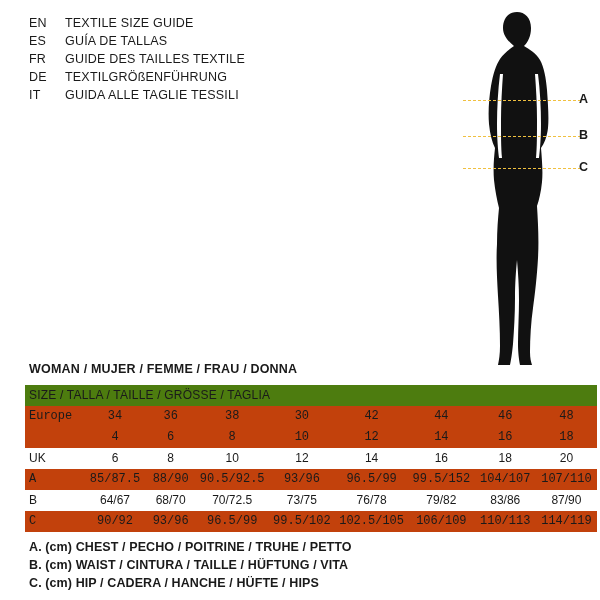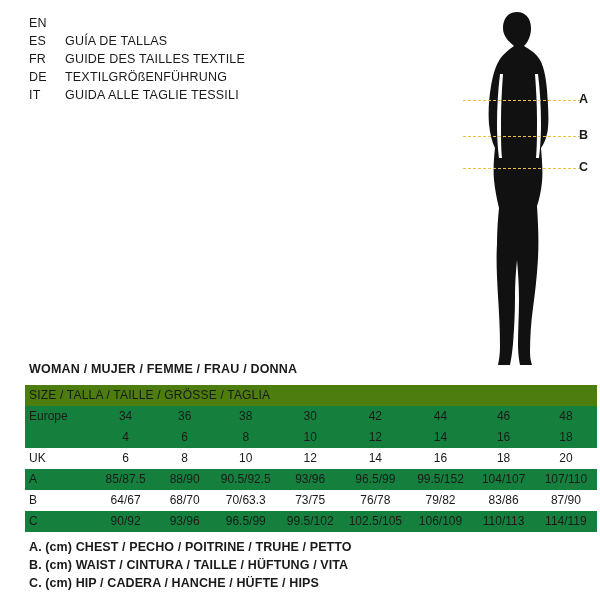--- a/index.html
+++ b/index.html
@@ -91,21 +91,21 @@
     padding: 2px 4px;
     height: 17px;
     line-height: 15px;
   }
   .row-head td {
     background: #4d7c0f;
     font-weight: normal;
     font-size: 12px;
     letter-spacing: 0.2px;
   }
-  .row-shade td { background: #15803d; }
+  .row-shade td { background: #c2410c; font-family: Liberation Mono, monospace; }
   .row-light td { background: #ffffff; }
   .col-label {
     text-align: left;
     width: 78px;
     padding-left: 6px;
   }
   .cell { text-align: center; width: 62px; }
 
   
   .legend {
@@ -122,20 +122,21 @@
   }
 </style>
 </head>
 <body>
 
 <div class="page">
 
   <div class="lang-block">
     <div class="lang-row">
       <span class="lang-code">EN</span>
+      <span class="lang-text">TEXTILE SIZE GUIDE</span>
     </div>
     <div class="lang-row">
       <span class="lang-code">ES</span>
       <span class="lang-text">GUÍA DE TALLAS</span>
     </div>
     <div class="lang-row">
       <span class="lang-code">FR</span>
       <span class="lang-text">GUIDE DES TAILLES TEXTILE</span>
     </div>
     <div class="lang-row">
@@ -254,21 +255,21 @@
         <td class="cell">96.5/99</td>
         <td class="cell">99.5/152</td>
         <td class="cell">104/107</td>
         <td class="cell">107/110</td>
       </tr>
 
       <tr class="row-light">
         <td class="col-label">B</td>
         <td class="cell">64/67</td>
         <td class="cell">68/70</td>
-        <td class="cell">70/63.3</td>
+        <td class="cell">70/72.5</td>
         <td class="cell">73/75</td>
         <td class="cell">76/78</td>
         <td class="cell">79/82</td>
         <td class="cell">83/86</td>
         <td class="cell">87/90</td>
       </tr>
 
       <tr class="row-shade">
         <td class="col-label">C</td>
         <td class="cell">90/92</td>

